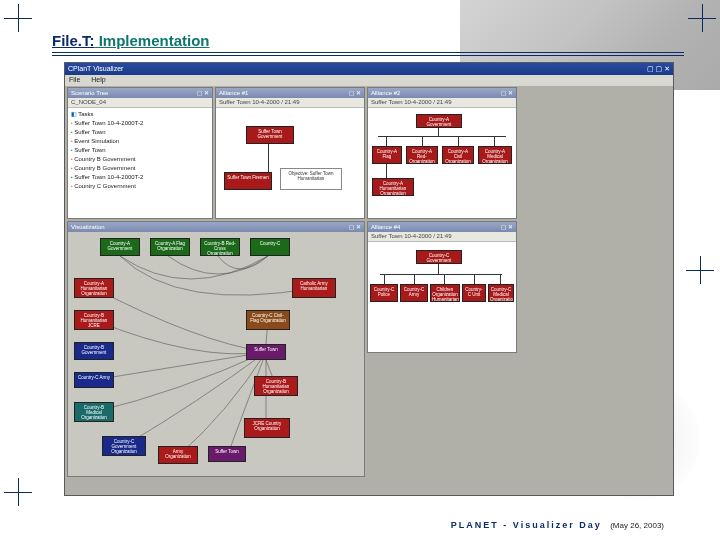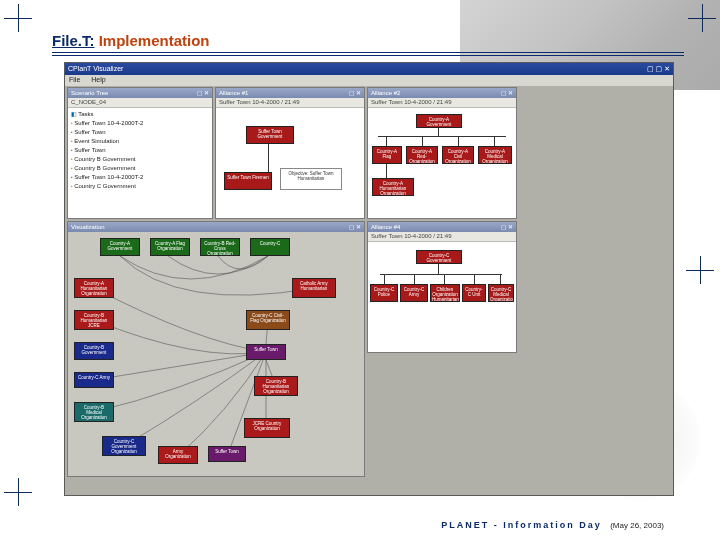--- a/index.html
+++ b/index.html
@@ -26,21 +26,21 @@
   .corner.tl { top: 4px; left: 4px; }
   .corner.tr { top: 4px; right: 4px; }
   .corner.bl { bottom: 34px; left: 4px; }
   .corner.br { top: 256px; right: 6px; }
 
   .title {
     position: absolute; top: 32px; left: 52px;
     font-size: 15px; font-weight: bold;
   }
   .title .app { color: #0a2a6a; text-decoration: underline; }
-  .title .rest { color: #c2410c; }
+  .title .rest { color: #0f766e; text-decoration: underline; }
   .title-underline {
     position: absolute; top: 52px; left: 52px; right: 36px;
     height: 4px; border-top: 1px solid #0a2a6a; border-bottom: 1px solid #0a2a6a;
   }
 
   .app-area {
     position: absolute; top: 62px; left: 64px;
     width: 610px; height: 434px;
     background: #b0b0a8;
     border: 1px solid #5a5a5a;
@@ -241,15 +241,15 @@
         <div class="box" style="background: rgb(26, 42, 138); left: 34px; top: 204px; width: 44px; height: 20px;">Country-C Government Organization</div>
         <div class="box" style="background: rgb(170, 26, 26); left: 90px; top: 214px; width: 40px; height: 18px;">Army Organization</div>
         <div class="box" style="background: rgb(106, 26, 106); left: 140px; top: 214px; width: 38px; height: 16px;">Suffer Town</div>
         <div class="box" style="background: rgb(170, 26, 26); left: 176px; top: 186px; width: 46px; height: 20px;">JCRE Country Organization</div>
       </div>
   </div>
 
 </div>
 
 <div class="footer">
-  <span>PLANET - Information Day</span>
+  <span>PLANET - Visualizer Day</span>
   <span class="date">(May 26, 2003)</span>
 </div>
 
 </body></html>

